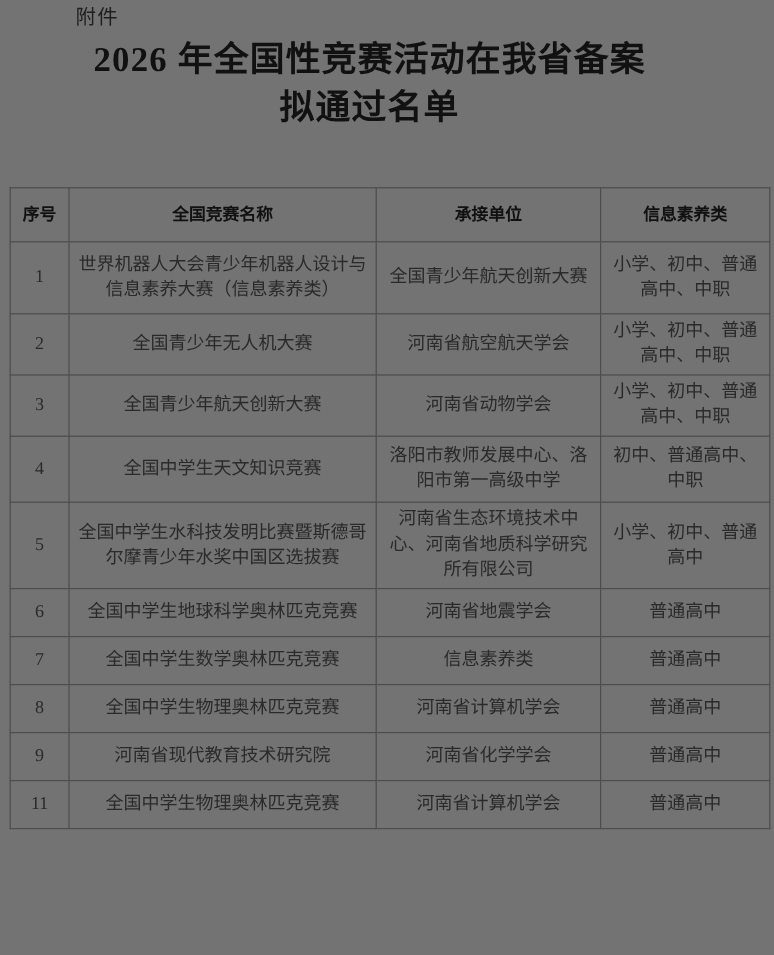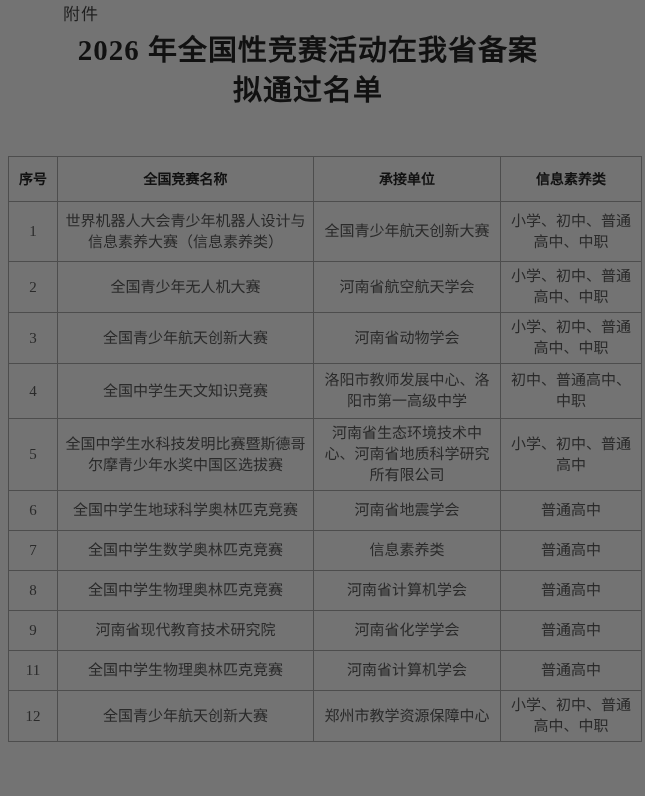--- a/index.html
+++ b/index.html
@@ -159,22 +159,16 @@
         <td>河南省现代教育技术研究院</td>
         <td>河南省化学学会</td>
         <td>普通高中</td>
       </tr>
       <tr>
         <td>11</td>
         <td>全国中学生物理奥林匹克竞赛</td>
         <td>河南省计算机学会</td>
         <td>普通高中</td>
       </tr>
-      <tr>
-        <td>12</td>
-        <td>全国青少年航天创新大赛</td>
-        <td>郑州市教学资源保障中心</td>
-        <td>小学、初中、普通高中、中职</td>
-      </tr>
     </tbody>
   </table>
 
 </div>
 
 </body></html>

